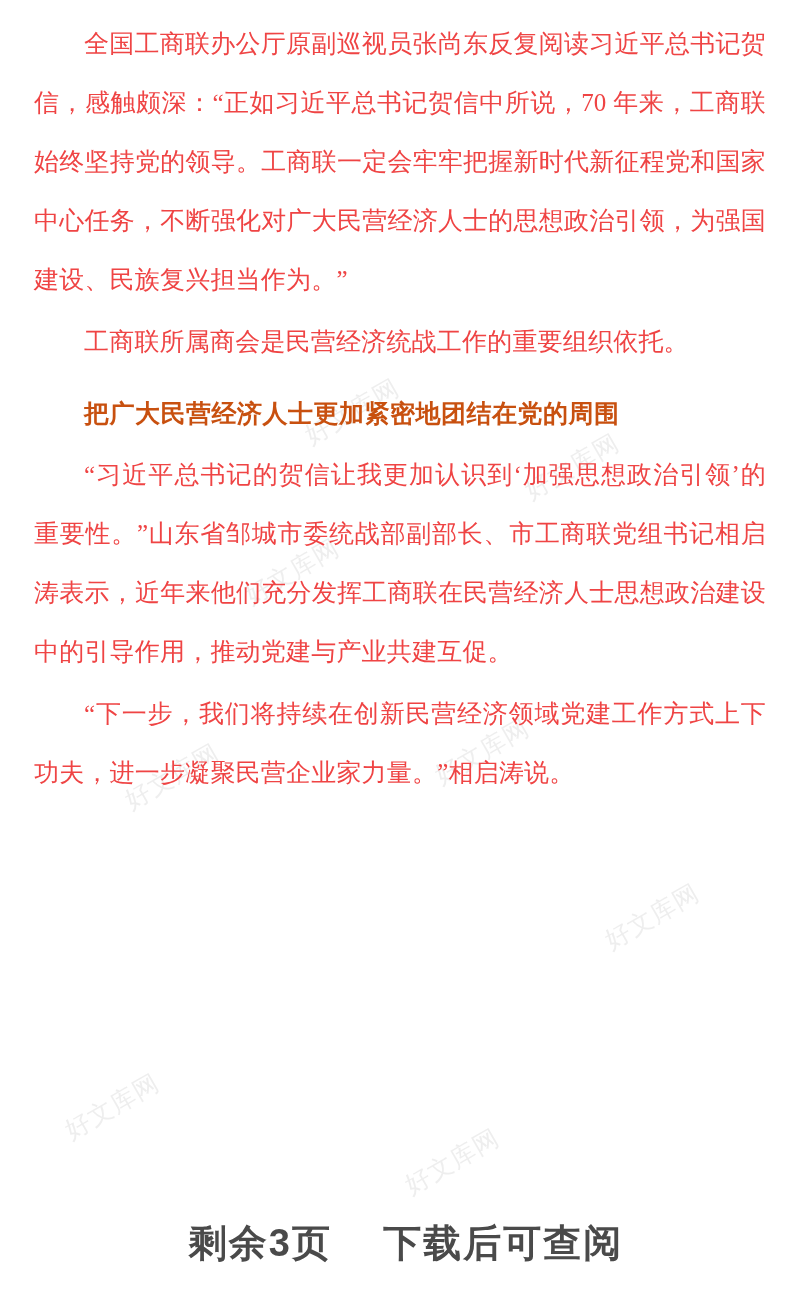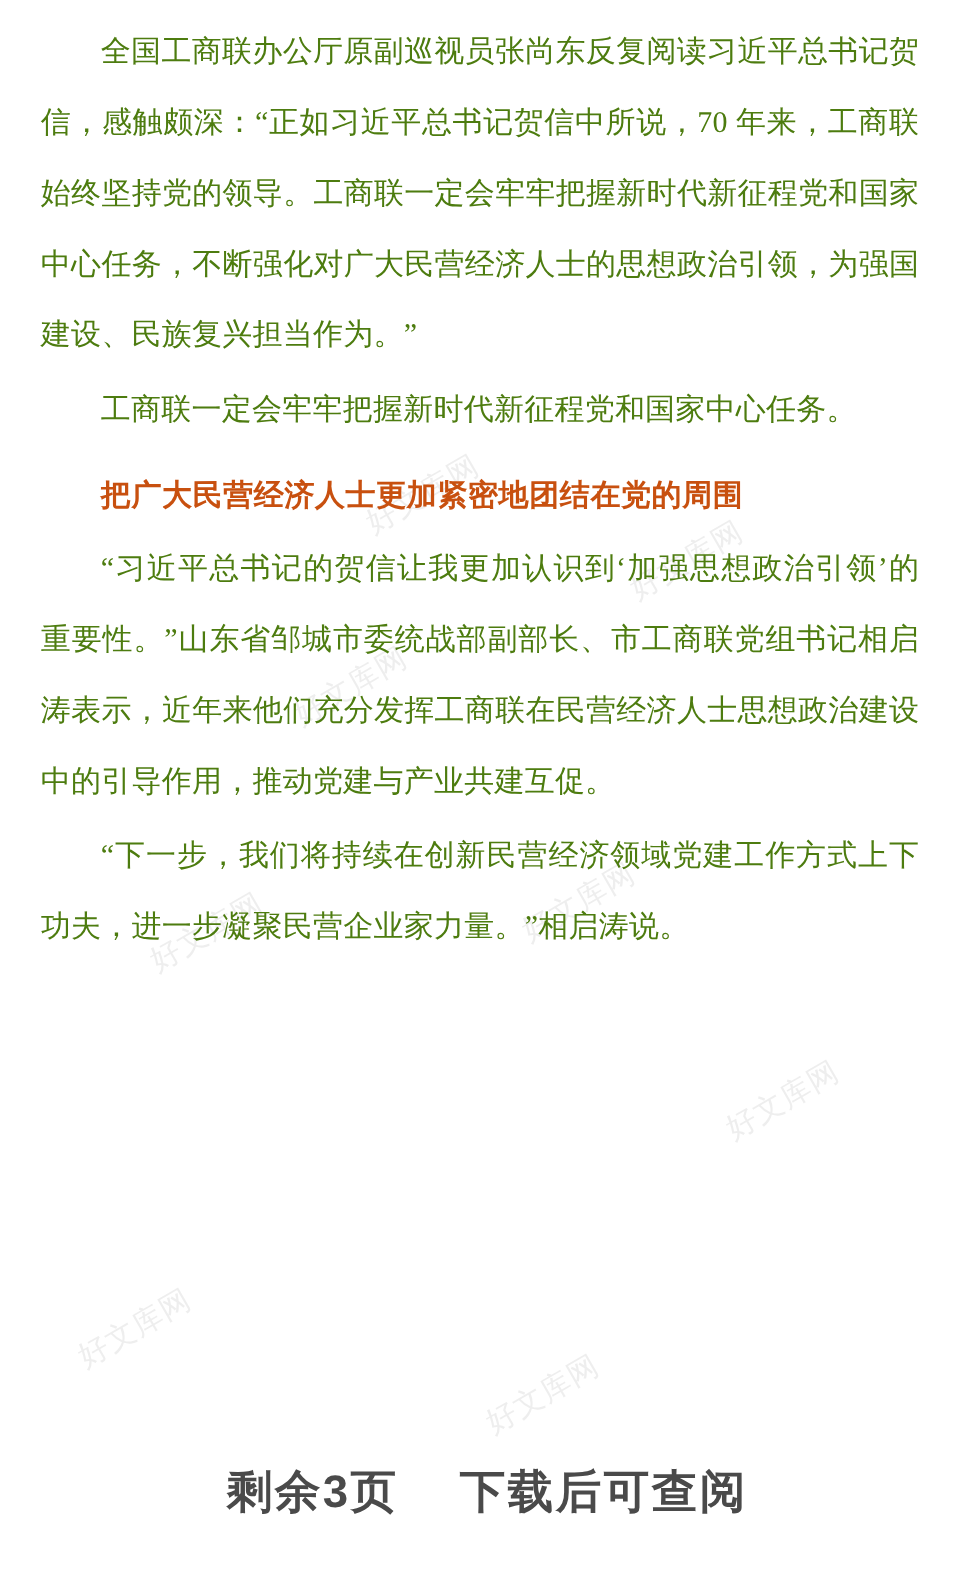--- a/index.html
+++ b/index.html
@@ -25,21 +25,21 @@
 
   .doc-body {
     position: relative;
     z-index: 2;
   }
 
   p.para {
     margin: 0 0 3px 0;
     font-size: 25px;
     line-height: 59px;
-    color: #4d7c0f;
+    color: #ef4444;
     text-indent: 50px;
     text-align: justify;
     letter-spacing: 0.2px;
     font-family: "Liberation Serif", "DejaVu Serif", serif;
   }
 
   h2.section-heading {
     margin: 14px 0 4px 0;
     font-size: 25px;
     line-height: 56px;
@@ -106,21 +106,21 @@
     <span class="wm wm-3">好文库网</span>
     <span class="wm wm-4">好文库网</span>
     <span class="wm wm-5">好文库网</span>
     <span class="wm wm-6">好文库网</span>
     <span class="wm wm-7">好文库网</span>
     <span class="wm wm-8">好文库网</span>
   </div>
 
   <div class="doc-body">
     <p class="para">全国工商联办公厅原副巡视员张尚东反复阅读习近平总书记贺信，感触颇深：“正如习近平总书记贺信中所说，70 年来，工商联始终坚持党的领导。工商联一定会牢牢把握新时代新征程党和国家中心任务，不断强化对广大民营经济人士的思想政治引领，为强国建设、民族复兴担当作为。”</p>
-    <p class="para">工商联一定会牢牢把握新时代新征程党和国家中心任务。</p>
+    <p class="para">工商联所属商会是民营经济统战工作的重要组织依托。</p>
 
     <h2 class="section-heading">把广大民营经济人士更加紧密地团结在党的周围</h2>
 
     <p class="para">“习近平总书记的贺信让我更加认识到‘加强思想政治引领’的重要性。”山东省邹城市委统战部副部长、市工商联党组书记相启涛表示，近年来他们充分发挥工商联在民营经济人士思想政治建设中的引导作用，推动党建与产业共建互促。</p>
     <p class="para">“下一步，我们将持续在创新民营经济领域党建工作方式上下功夫，进一步凝聚民营企业家力量。”相启涛说。</p>
   </div>
 
   <div class="footer-note">
     <span>剩余3页</span>
     <span class="gap"></span>

